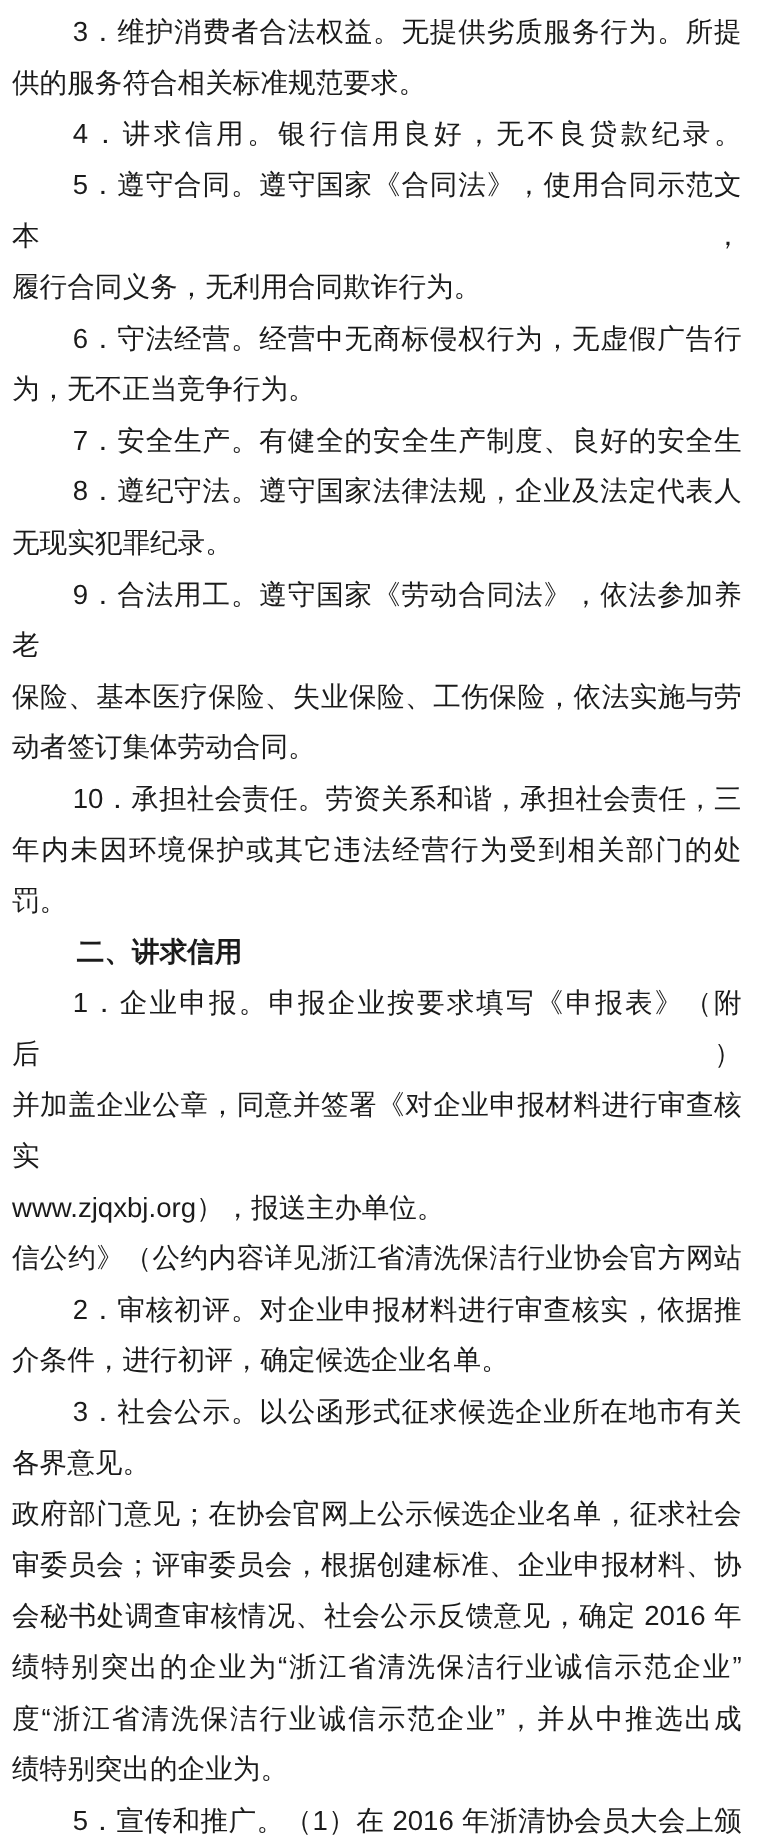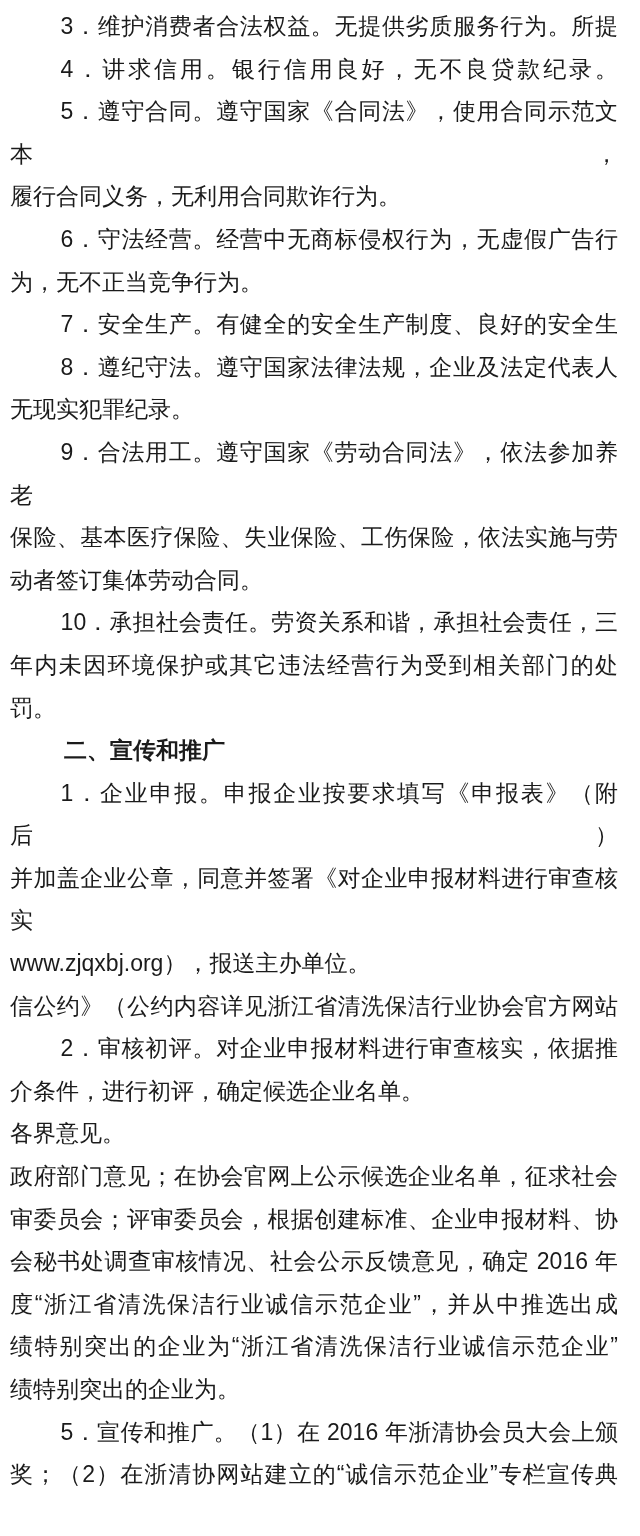--- a/index.html
+++ b/index.html
@@ -41,20 +41,21 @@
     font-weight: bold;
     text-indent: 2.35em;
   }
 </style>
 </head>
 <body>
 
 <main class="doc" id="doc">
     <div class="para">
       <div class="line just indent">3．维护消费者合法权益。无提供劣质服务行为。所提</div>
+      <div class="line">供的服务符合相关标准规范要求。</div>
     </div>
     <div class="para">
       <div class="line just indent">4．讲求信用。银行信用良好，无不良贷款纪录。</div>
     </div>
     <div class="para">
       <div class="line just indent">5．遵守合同。遵守国家《合同法》，使用合同示范文本，</div>
       <div class="line">履行合同义务，无利用合同欺诈行为。</div>
     </div>
     <div class="para">
       <div class="line just indent">6．守法经营。经营中无商标侵权行为，无虚假广告行</div>
@@ -71,40 +72,41 @@
       <div class="line just indent">9．合法用工。遵守国家《劳动合同法》，依法参加养老</div>
       <div class="line just">保险、基本医疗保险、失业保险、工伤保险，依法实施与劳</div>
       <div class="line">动者签订集体劳动合同。</div>
     </div>
     <div class="para">
       <div class="line just indent">10．承担社会责任。劳资关系和谐，承担社会责任，三</div>
       <div class="line just">年内未因环境保护或其它违法经营行为受到相关部门的处</div>
       <div class="line">罚。</div>
     </div>
     <div class="para heading">
-      <div class="line indent">二、宣传和推广</div>
+      <div class="line indent">二、讲求信用</div>
     </div>
     <div class="para">
       <div class="line just indent">1．企业申报。申报企业按要求填写《申报表》（附后）</div>
       <div class="line just">并加盖企业公章，同意并签署《对企业申报材料进行审查核实</div>
       <div class="line">www.zjqxbj.org），报送主办单位。</div>
       <div class="line just">信公约》（公约内容详见浙江省清洗保洁行业协会官方网站</div>
     </div>
     <div class="para">
       <div class="line just indent">2．审核初评。对企业申报材料进行审查核实，依据推</div>
       <div class="line">介条件，进行初评，确定候选企业名单。</div>
     </div>
     <div class="para">
+      <div class="line just indent">3．社会公示。以公函形式征求候选企业所在地市有关</div>
       <div class="line">各界意见。</div>
       <div class="line just">政府部门意见；在协会官网上公示候选企业名单，征求社会</div>
     </div>
     <div class="para">
       <div class="line just">审委员会；评审委员会，根据创建标准、企业申报材料、协</div>
       <div class="line just">会秘书处调查审核情况、社会公示反馈意见，确定 2016 年</div>
+      <div class="line just">绩特别突出的企业为“浙江省清洗保洁行业诚信示范企业”</div>
       <div class="line just">度“浙江省清洗保洁行业诚信示范企业”，并从中推选出成</div>
-      <div class="line just">绩特别突出的企业为“浙江省清洗保洁行业诚信示范企业”</div>
       <div class="line">绩特别突出的企业为。</div>
     </div>
     <div class="para">
       <div class="line just indent">5．宣传和推广。（1）在 2016 年浙清协会员大会上颁</div>
       <div class="line just">奖；（2）在浙清协网站建立的“诚信示范企业”专栏宣传典</div>
     </div>
   </main>
 
 </body></html>

